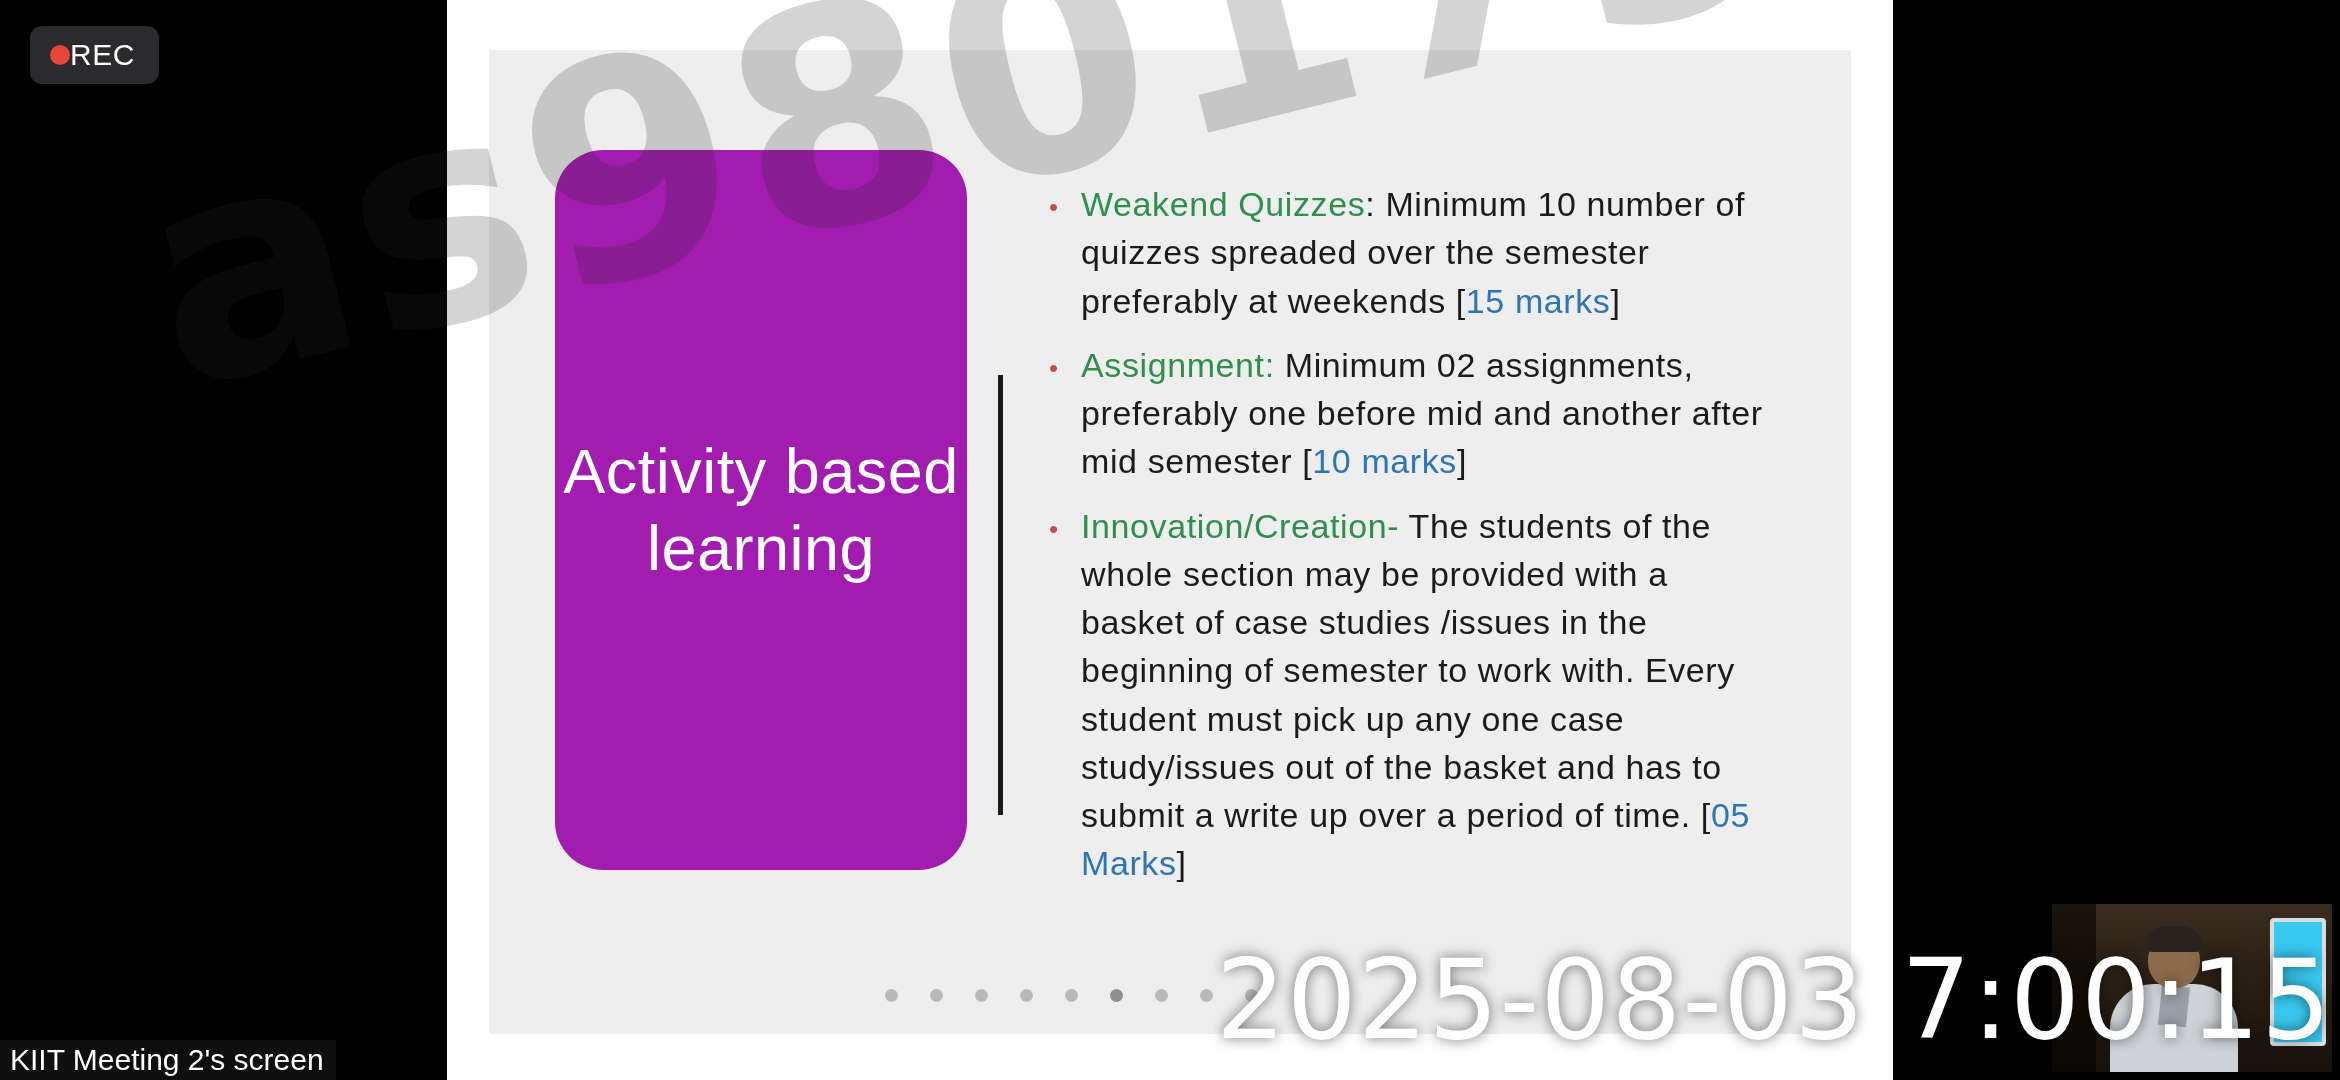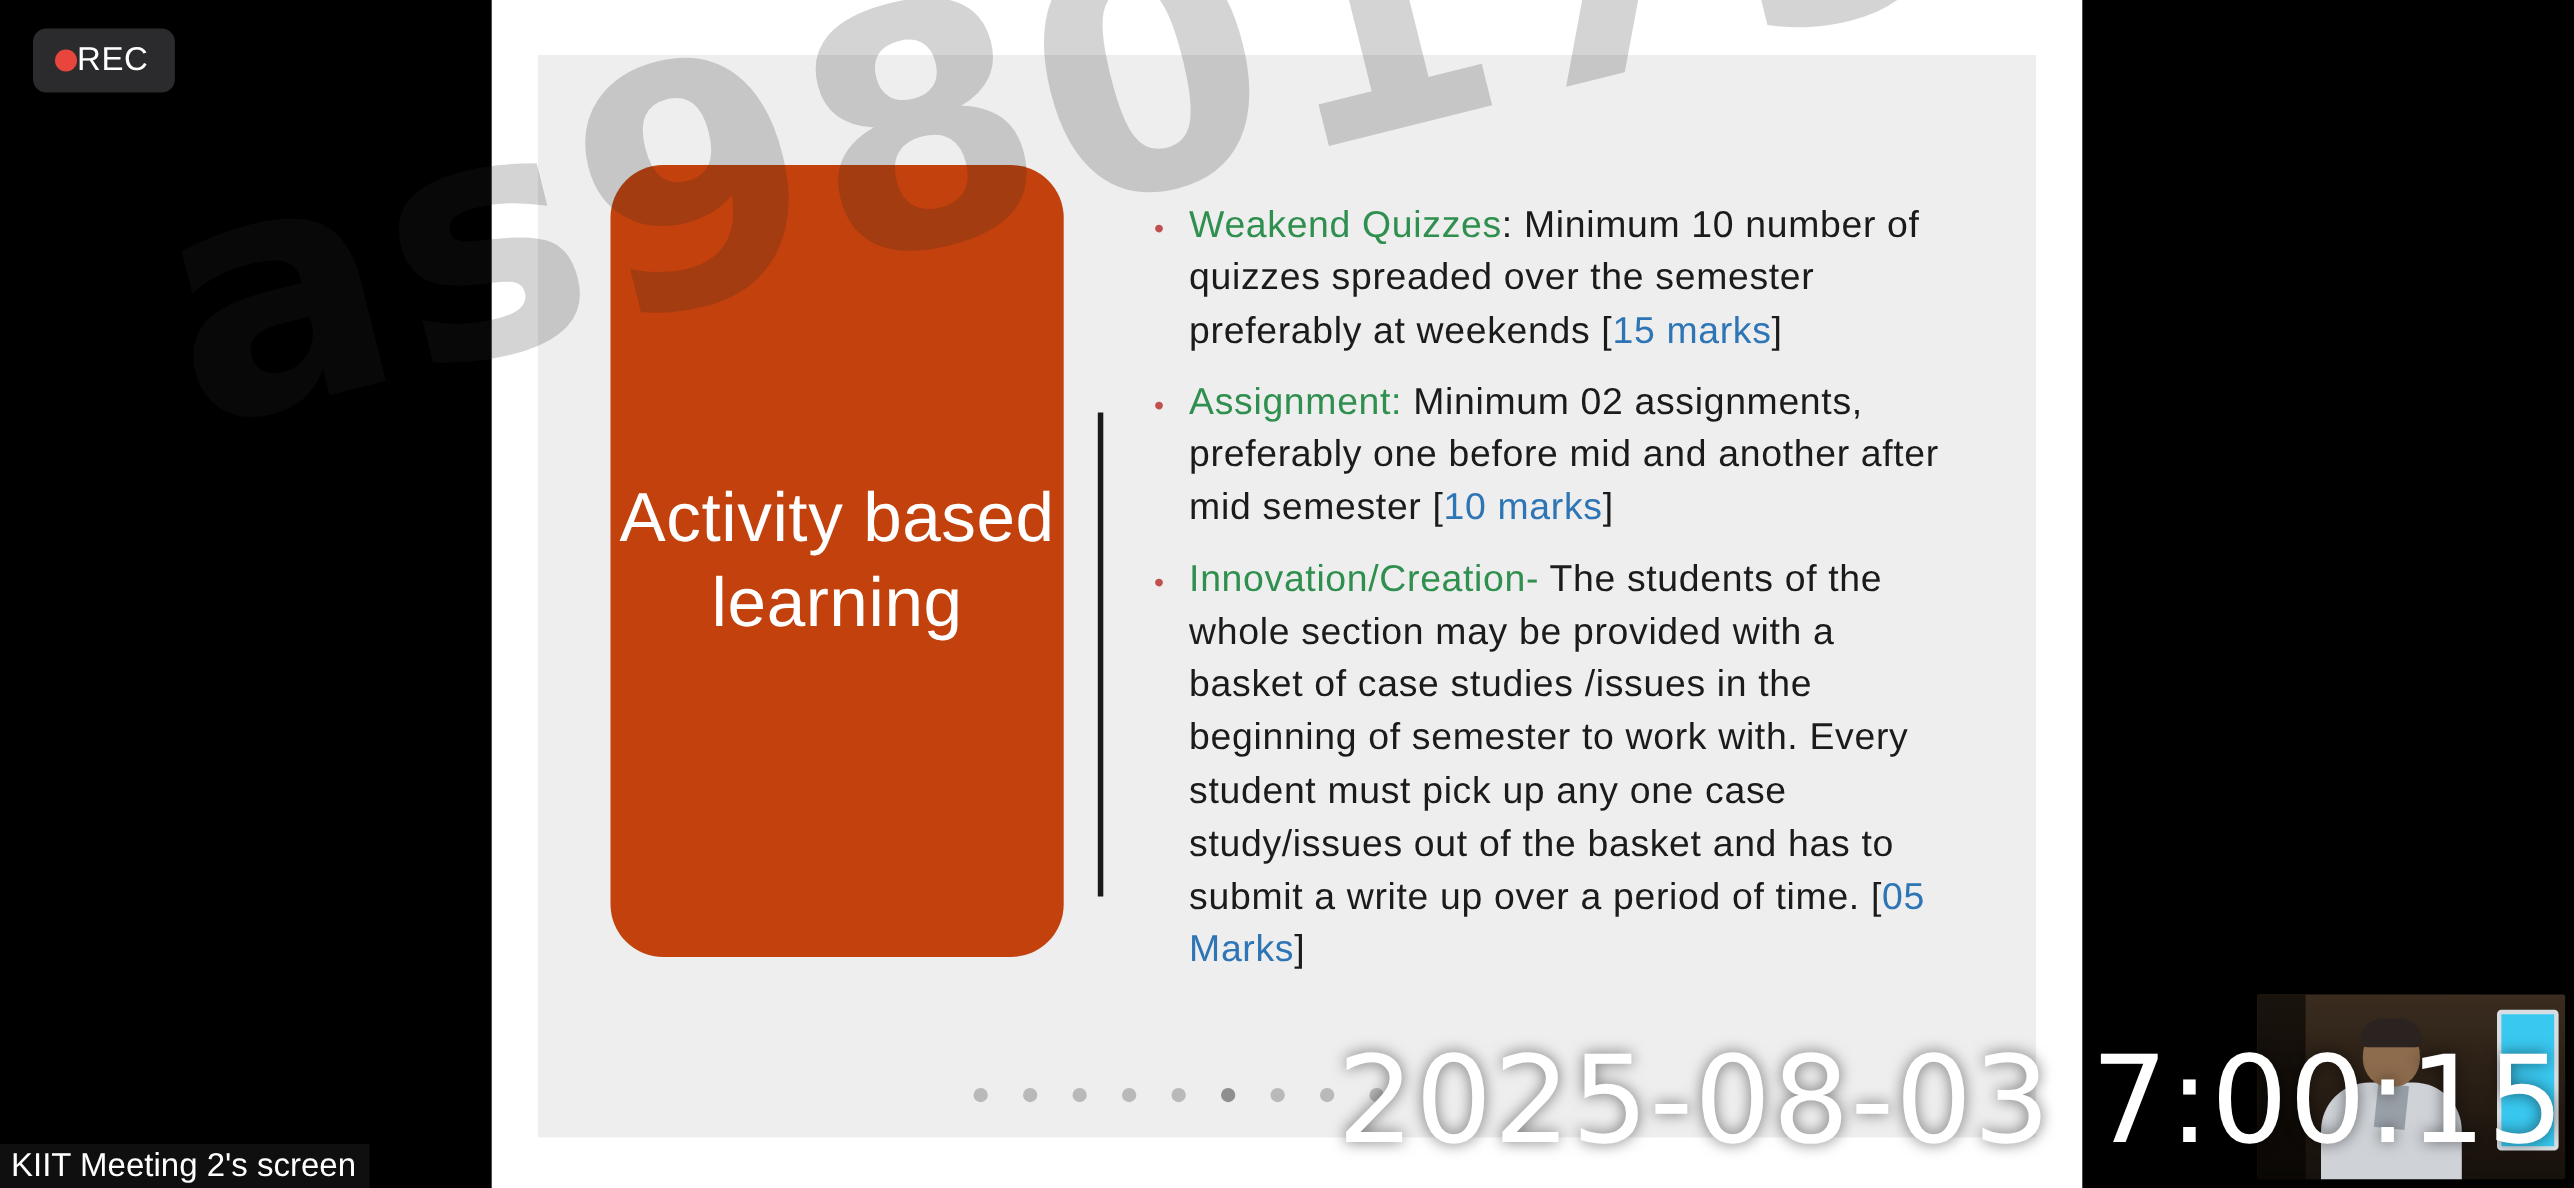--- a/index.html
+++ b/index.html
@@ -81,21 +81,21 @@
     background: #eeeeee;
   }
 
   
   .activity-box {
     position: absolute;
     left: 66px;
     top: 100px;
     width: 412px;
     height: 720px;
-    background: #c2410c;
+    background: #a21caf;
     border-radius: 48px;
     display: flex;
     flex-direction: column;
     align-items: center;
     justify-content: center;
     color: #ffffff;
     text-align: center;
     line-height: 1.22;
   }
   .activity-title {

